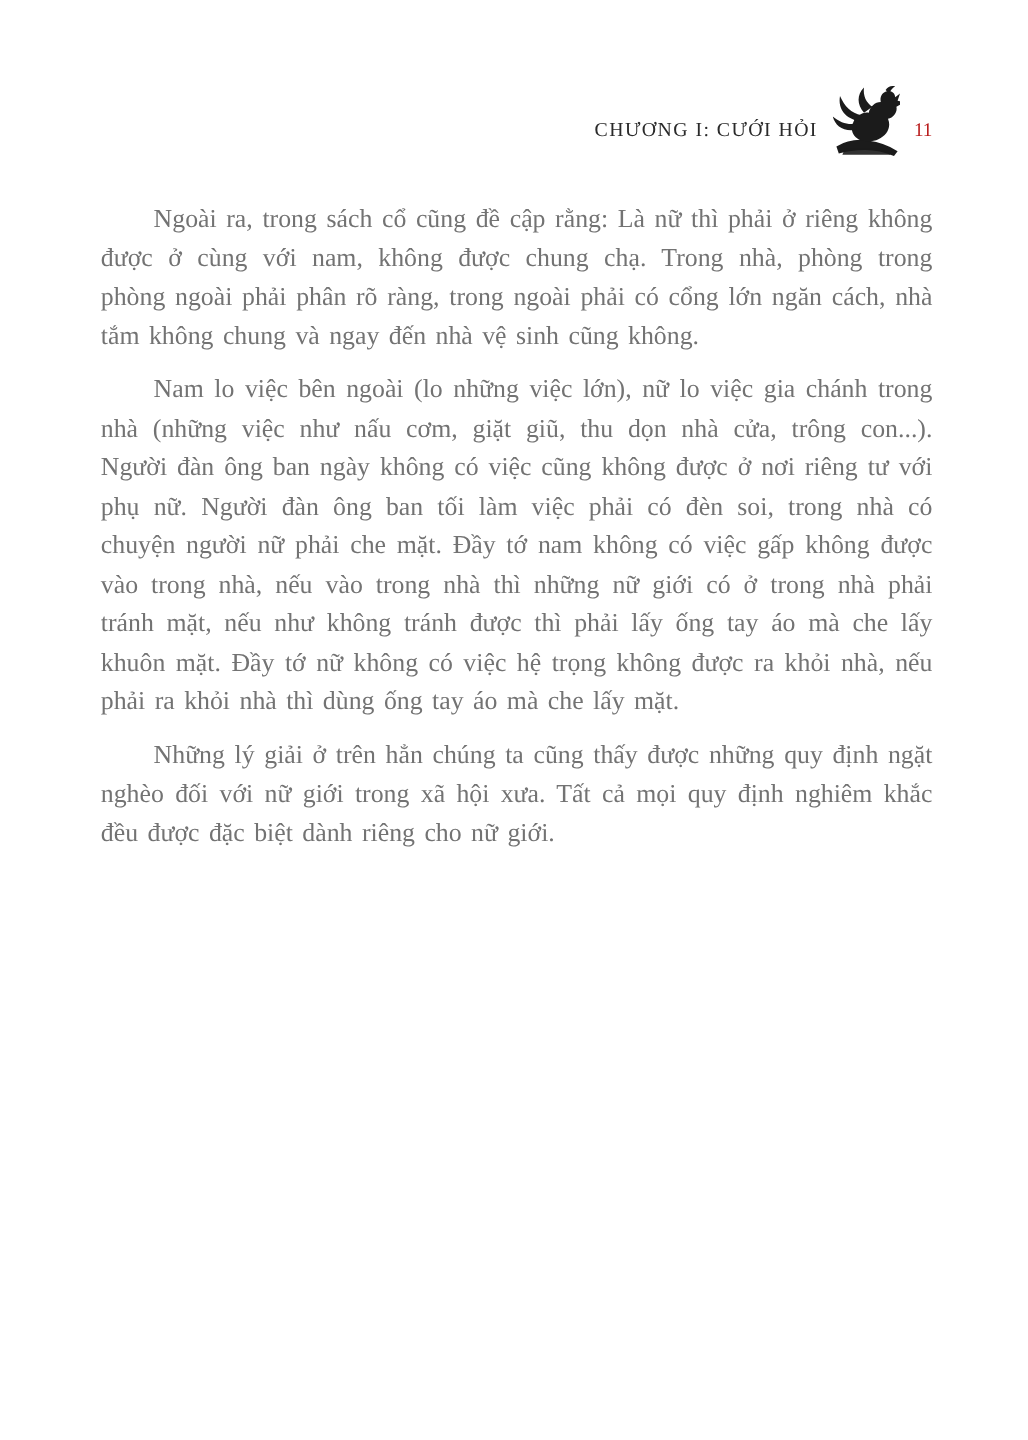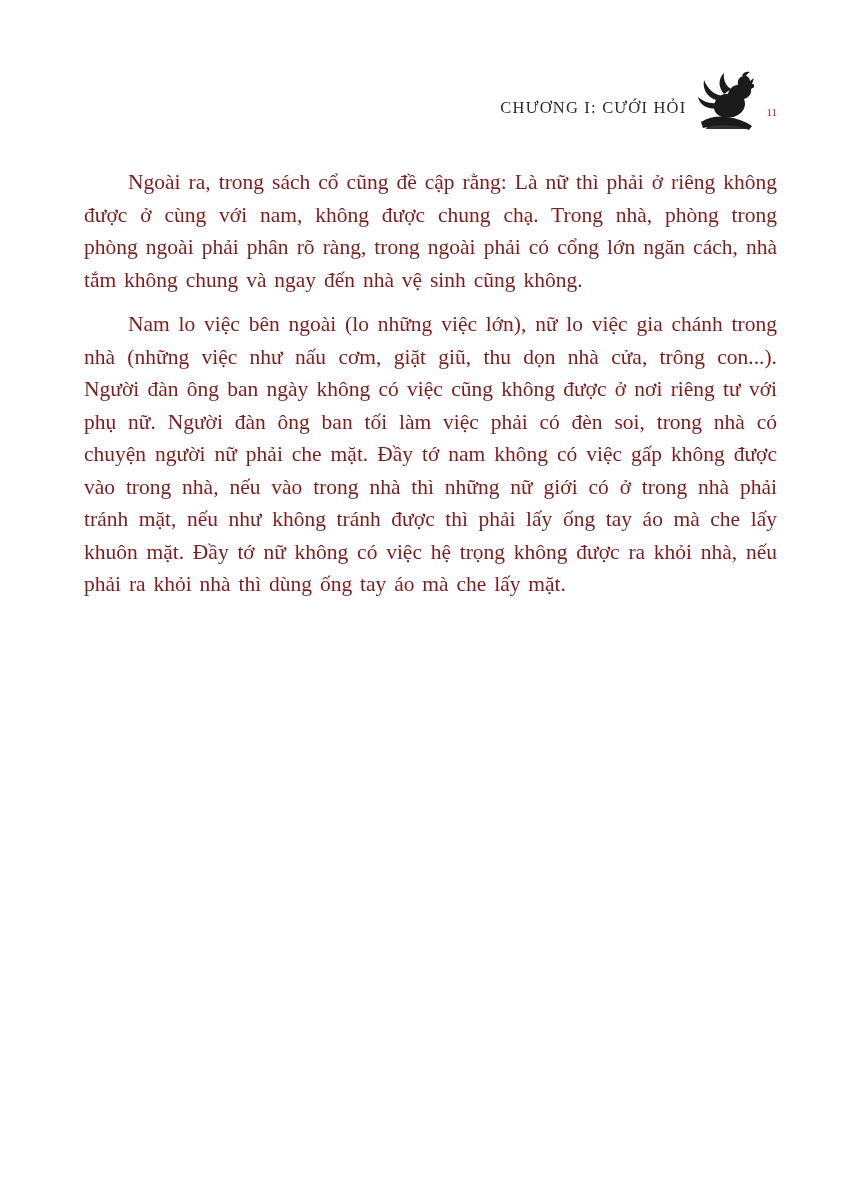--- a/index.html
+++ b/index.html
@@ -34,32 +34,32 @@
     padding-bottom: 14px;
     white-space: nowrap;
   }
   .bird-wrap {
     width: 56px;
     height: 62px;
     display: inline-block;
     flex: 0 0 auto;
   }
   .page-number {
-    font-size: 11px;
+    font-size: 16px;
     color: #b91c1c;
     padding-bottom: 14px;
   }
   .body-text p {
     font-size: 21.5px;
     line-height: 32.5px;
     text-align: justify;
     text-indent: 44px;
     margin: 0 0 12px 0;
     word-spacing: 2.5px;
-    color: #7f1d1d;
+    color: #737373;
   }
 </style>
 </head>
 <body>
 
 <div class="page">
 
   <header class="page-header">
     <span class="chapter-title">CHƯƠNG I: CƯỚI HỎI</span>
 
@@ -80,15 +80,16 @@
         </g>
       </svg>
     </span>
 
     <span class="page-number">11</span>
   </header>
 
   <main class="body-text">
     <p>Ngoài ra, trong sách cổ cũng đề cập rằng: Là nữ thì phải ở riêng không được ở cùng với nam, không được chung chạ. Trong nhà, phòng trong phòng ngoài phải phân rõ ràng, trong ngoài phải có cổng lớn ngăn cách, nhà tắm không chung và ngay đến nhà vệ sinh cũng không.</p>
     <p>Nam lo việc bên ngoài (lo những việc lớn), nữ lo việc gia chánh trong nhà (những việc như nấu cơm, giặt giũ, thu dọn nhà cửa, trông con...). Người đàn ông ban ngày không có việc cũng không được ở nơi riêng tư với phụ nữ. Người đàn ông ban tối làm việc phải có đèn soi, trong nhà có chuyện người nữ phải che mặt. Đầy tớ nam không có việc gấp không được vào trong nhà, nếu vào trong nhà thì những nữ giới có ở trong nhà phải tránh mặt, nếu như không tránh được thì phải lấy ống tay áo mà che lấy khuôn mặt. Đầy tớ nữ không có việc hệ trọng không được ra khỏi nhà, nếu phải ra khỏi nhà thì dùng ống tay áo mà che lấy mặt.</p>
+    <p>Những lý giải ở trên hẳn chúng ta cũng thấy được những quy định ngặt nghèo đối với nữ giới trong xã hội xưa. Tất cả mọi quy định nghiêm khắc đều được đặc biệt dành riêng cho nữ giới.</p>
   </main>
 
 </div>
 
 </body></html>

